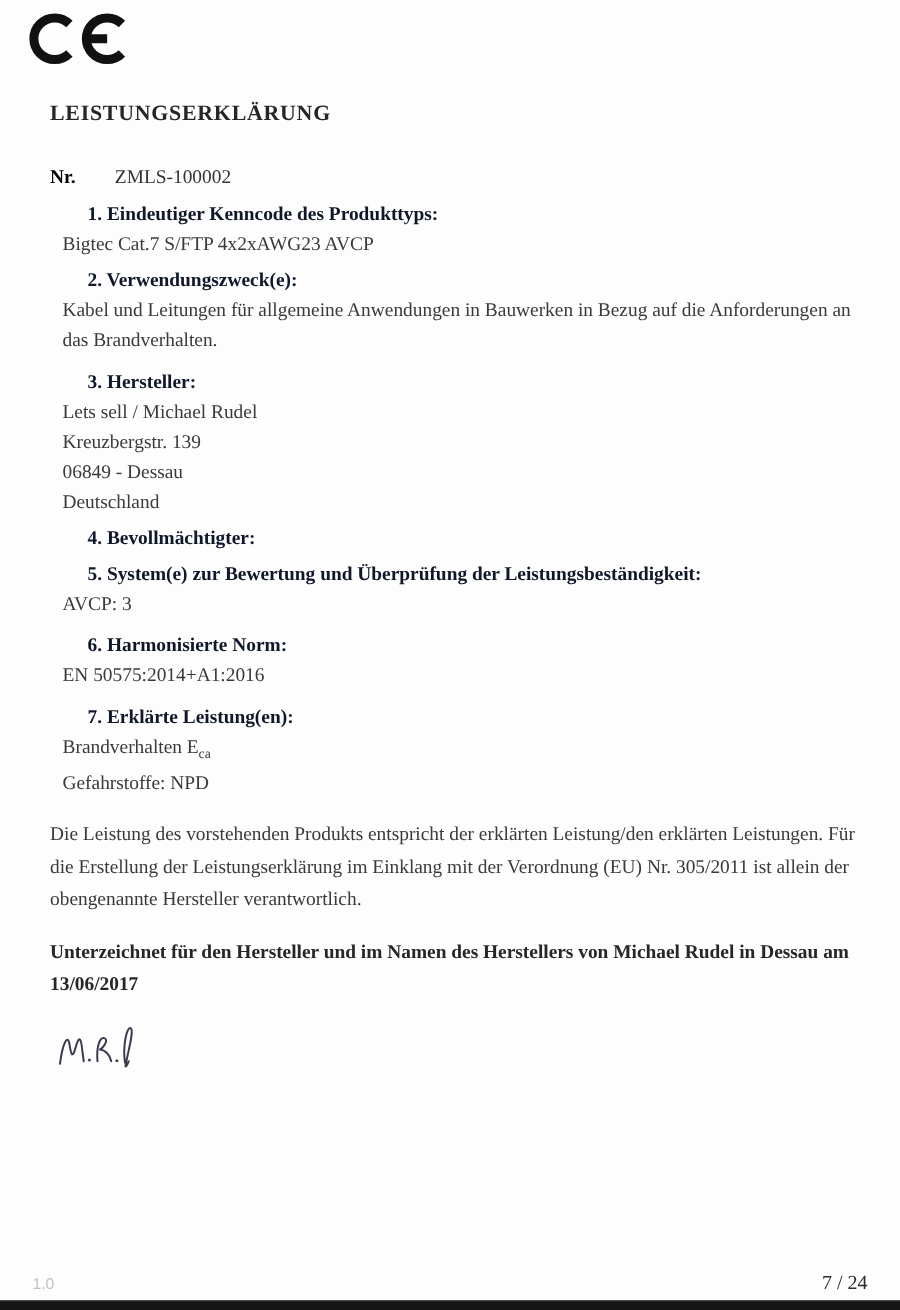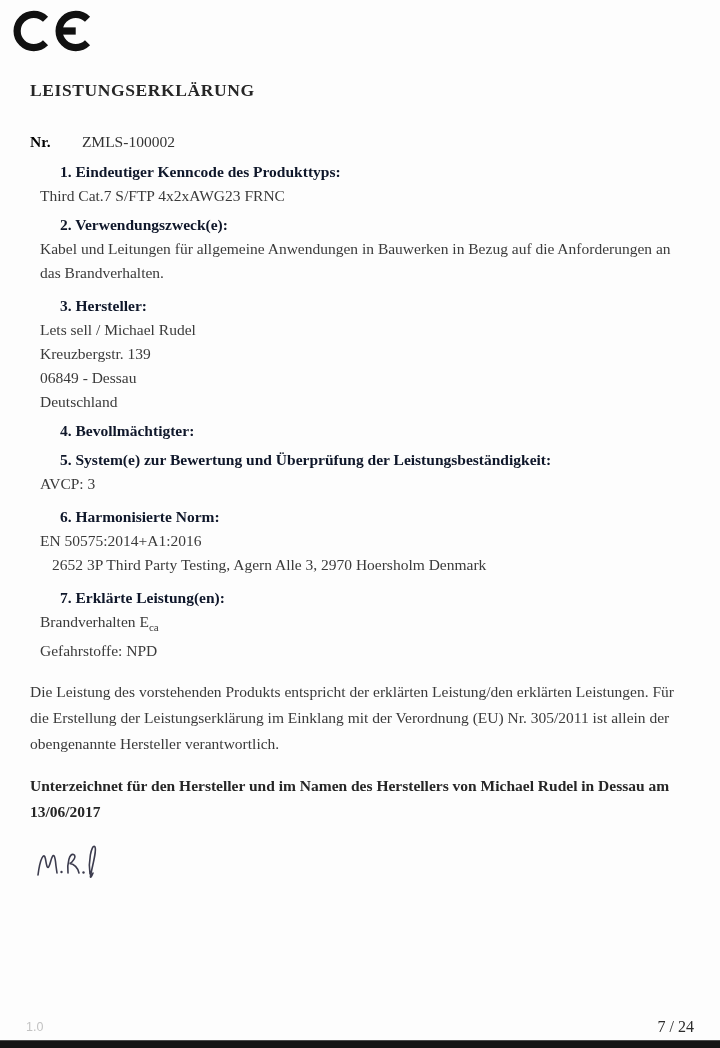--- a/index.html
+++ b/index.html
@@ -7,21 +7,21 @@
   .page {
     position: relative;
     width: 720px;
     height: 1048px;
     background: #fdfdfd;
     font-family: "Liberation Serif", "DejaVu Serif", serif;
     color: #343434;
     font-size: 15.5px;
     overflow: hidden;
   }
-  .inner { padding: 6px 28px 0 30px; }
+  .inner { padding: 6px 28px 0 40px; }
   .ce-logo { width: 84px; height: 46px; margin: 2px 0 0 -18px; padding-left: 0; }
   .ce-logo svg { display: block; }
   .doc-title {
     margin-top: 26px;
     font-size: 17.5px;
     font-weight: bold;
     letter-spacing: 0.6px;
     color: #262626;
   }
   .nr-row { margin-top: 32px; }
@@ -67,21 +67,21 @@
 
     <div class="doc-title">LEISTUNGSERKLÄRUNG</div>
 
     <div class="nr-row">
       <span class="nr-label">Nr.</span>
       <span>ZMLS-100002</span>
     </div>
 
     <div class="section mt8">
       <div class="heading">1. Eindeutiger Kenncode des Produkttyps:</div>
-      <div class="content">Third Cat.7 S/FTP 4x2xAWG23 FRNC</div>
+      <div class="content">Bigtec Cat.7 S/FTP 4x2xAWG23 AVCP</div>
     </div>
 
     <div class="section">
       <div class="heading">2. Verwendungszweck(e):</div>
       <div class="content">Kabel und Leitungen für allgemeine Anwendungen in Bauwerken in Bezug auf die Anforderungen an das Brandverhalten.</div>
     </div>
 
     <div class="section mt8">
       <div class="heading">3. Hersteller:</div>
       <div class="content">Lets sell / Michael Rudel</div>
@@ -95,21 +95,20 @@
     </div>
 
     <div class="section">
       <div class="heading">5. System(e) zur Bewertung und Überprüfung der Leistungsbeständigkeit:</div>
       <div class="content">AVCP: 3</div>
     </div>
 
     <div class="section mt8">
       <div class="heading">6. Harmonisierte Norm:</div>
       <div class="content">EN 50575:2014+A1:2016</div>
-      <div class="content-deep">2652 3P Third Party Testing, Agern Alle 3, 2970 Hoersholm Denmark</div>
     </div>
 
     <div class="section mt8">
       <div class="heading">7. Erklärte Leistung(en):</div>
       <div class="content">
         <span>Brandverhalten E</span><sub class="subscript">ca</sub>
       </div>
       <div class="content">Gefahrstoffe: NPD</div>
     </div>
 

